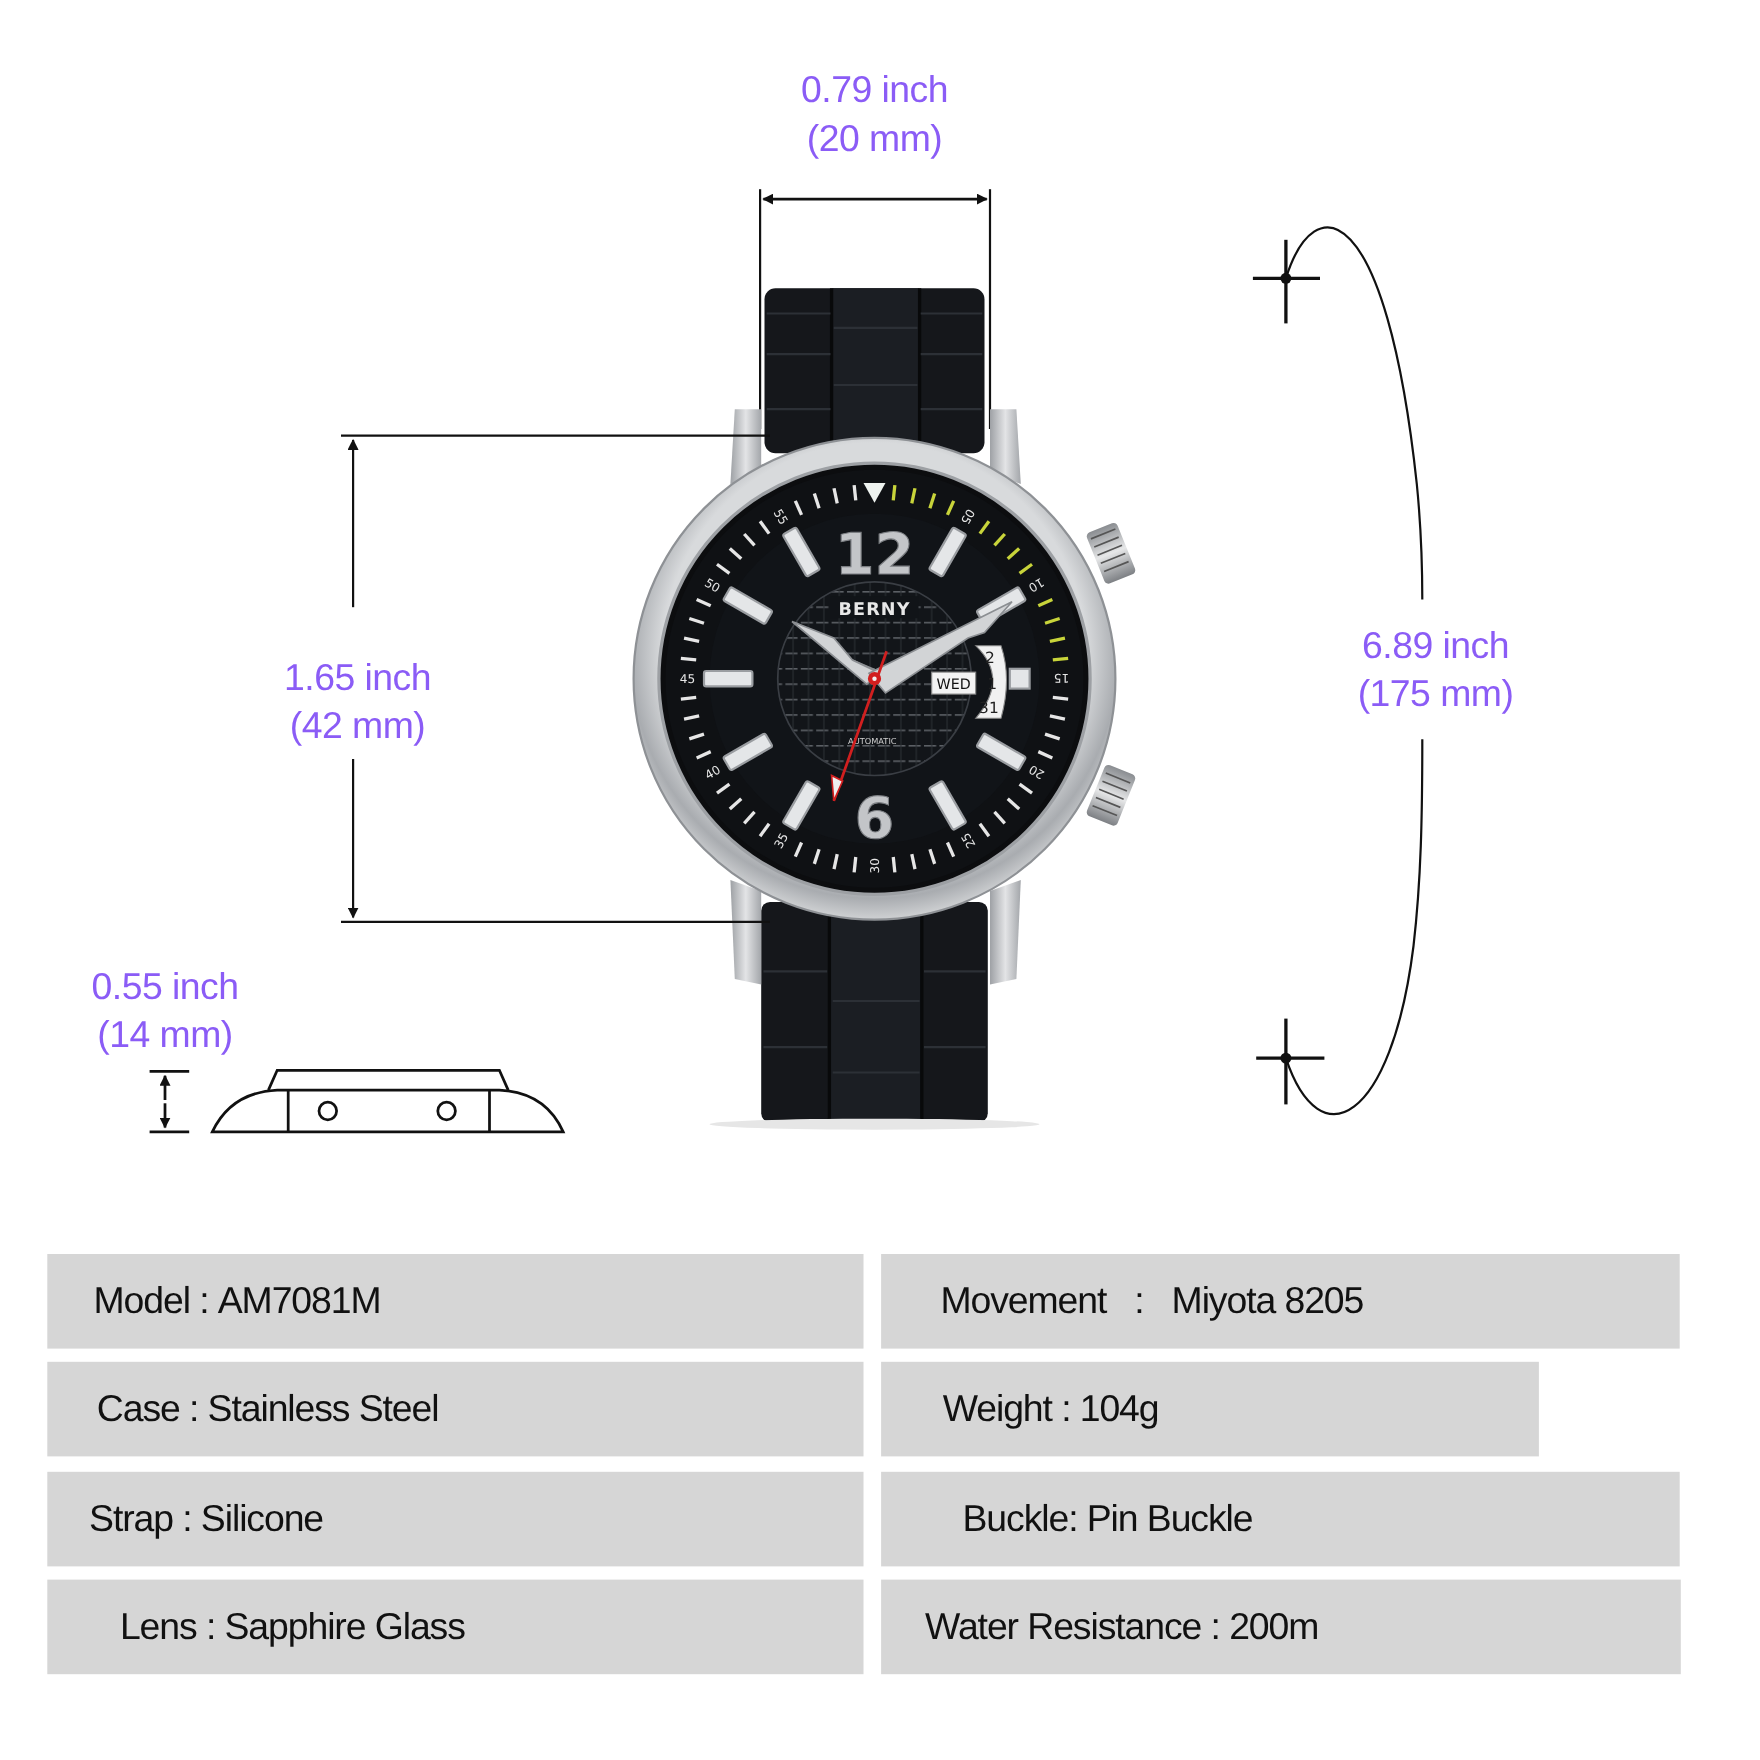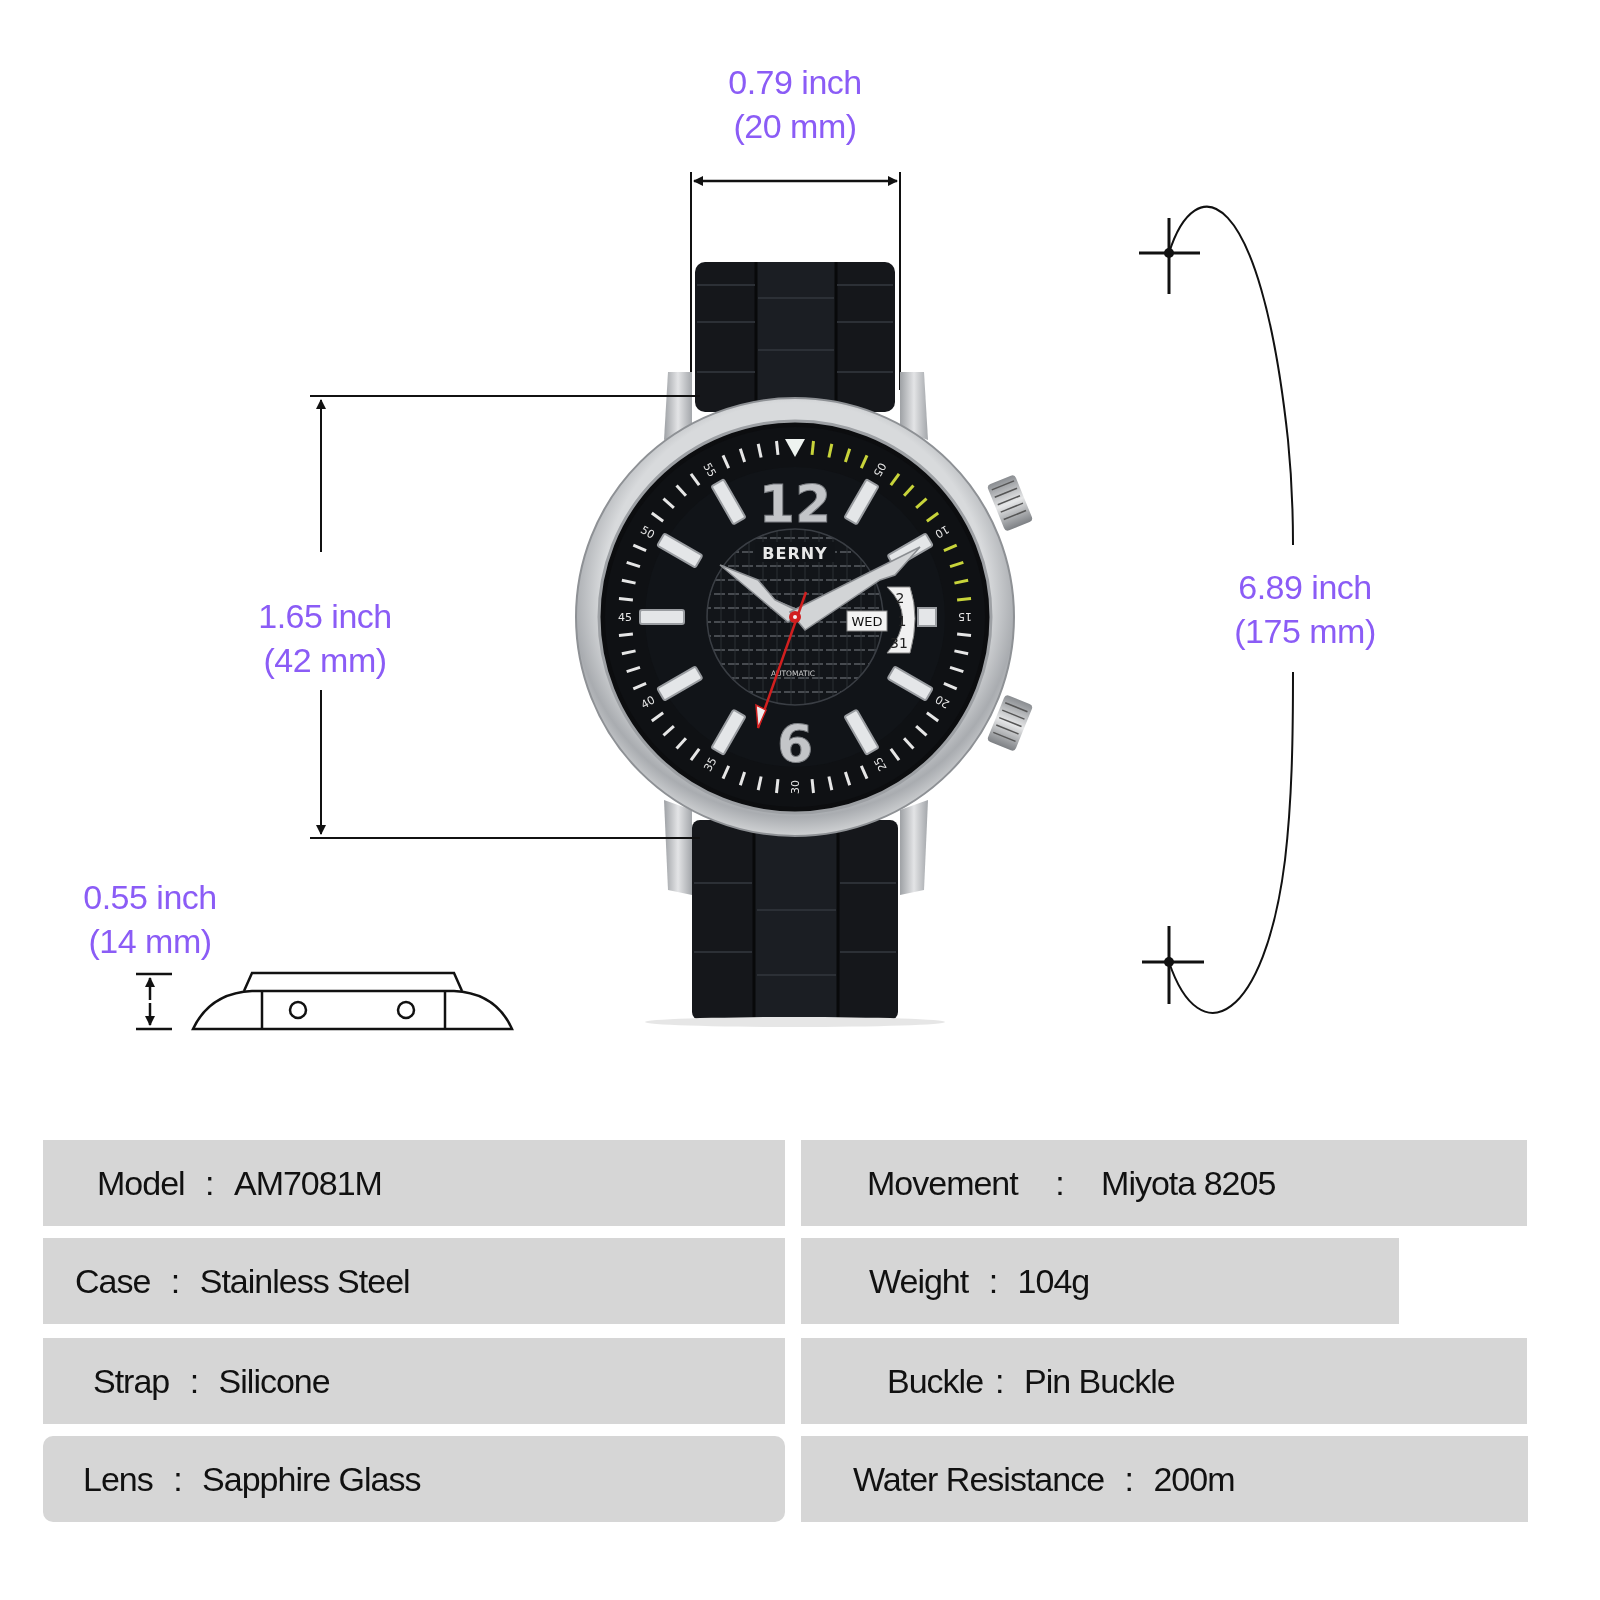--- a/index.html
+++ b/index.html
@@ -4,21 +4,21 @@
 <style>
   html, body { margin: 0; padding: 0; background: #ffffff; }
   body { width: 1600px; height: 1600px; position: relative; overflow: hidden;
          font-family: "Liberation Sans", "DejaVu Sans", sans-serif; color: #111; }
   .dim-label { position: absolute; text-align: center; font-size: 34px; line-height: 44px;
                color: #8b5cf6; letter-spacing: -0.5px; }
   .dim-label span { display: block; }
   #diagram { position: absolute; left: 0; top: 0; }
   .spec-row { position: absolute; height: 86px; background: #d6d6d6; display: flex; align-items: center;
               box-sizing: border-box; font-size: 34px; letter-spacing: -1px; color: #111; }
-  .spec-row .lbl, .spec-row .sep, .spec-row .val { white-space: pre; margin-left: 12px; }
+  .spec-row .lbl, .spec-row .sep, .spec-row .val { white-space: pre; }
 </style>
 </head>
 <body>
 
 <svg id="diagram" width="1600" height="1100" viewBox="0 0 1600 1100" xmlns="http://www.w3.org/2000/svg">
   <defs>
     <marker id="arr" markerWidth="10" markerHeight="10" refX="9" refY="5" orient="auto" markerUnits="userSpaceOnUse">
       <path d="M0,0 L10,5 L0,10 z" fill="#111"></path>
     </marker>
     <marker id="arrS" markerWidth="10" markerHeight="10" refX="1" refY="5" orient="auto" markerUnits="userSpaceOnUse">
@@ -277,31 +277,31 @@
   <span>6.89 inch</span>
   <span>(175 mm)</span>
 </div>
 
 <div>
   <div class="spec-row" style="left:43px; top:1140px; width:742px; padding-left:42px;">
     <span class="lbl">Model</span>
       <span class="sep"> : </span>
       <span class="val">AM7081M</span>
   </div>
-  <div class="spec-row" style="left:43px; top:1238px; width:742px; padding-left:20px;">
+  <div class="spec-row" style="left:43px; top:1238px; width:742px; padding-left:45px;">
     <span class="lbl">Case</span>
       <span class="sep"> : </span>
       <span class="val">Stainless Steel</span>
   </div>
   <div class="spec-row" style="left:43px; top:1338px; width:742px; padding-left:38px;">
     <span class="lbl">Strap</span>
       <span class="sep"> : </span>
       <span class="val">Silicone</span>
   </div>
-  <div class="spec-row" style="left:43px; top:1436px; width:742px; padding-left:28px;border-radius:10px;">
+  <div class="spec-row" style="left:43px; top:1436px; width:742px; padding-left:66px;">
     <span class="lbl">Lens</span>
       <span class="sep"> : </span>
       <span class="val">Sapphire Glass</span>
   </div>
 
   <div class="spec-row" style="left:801px; top:1140px; width:726px; padding-left:54px;gap:17px;">
     <span class="lbl">Movement</span>
       <span class="sep"> : </span>
       <span class="val">Miyota 8205</span>
   </div>

